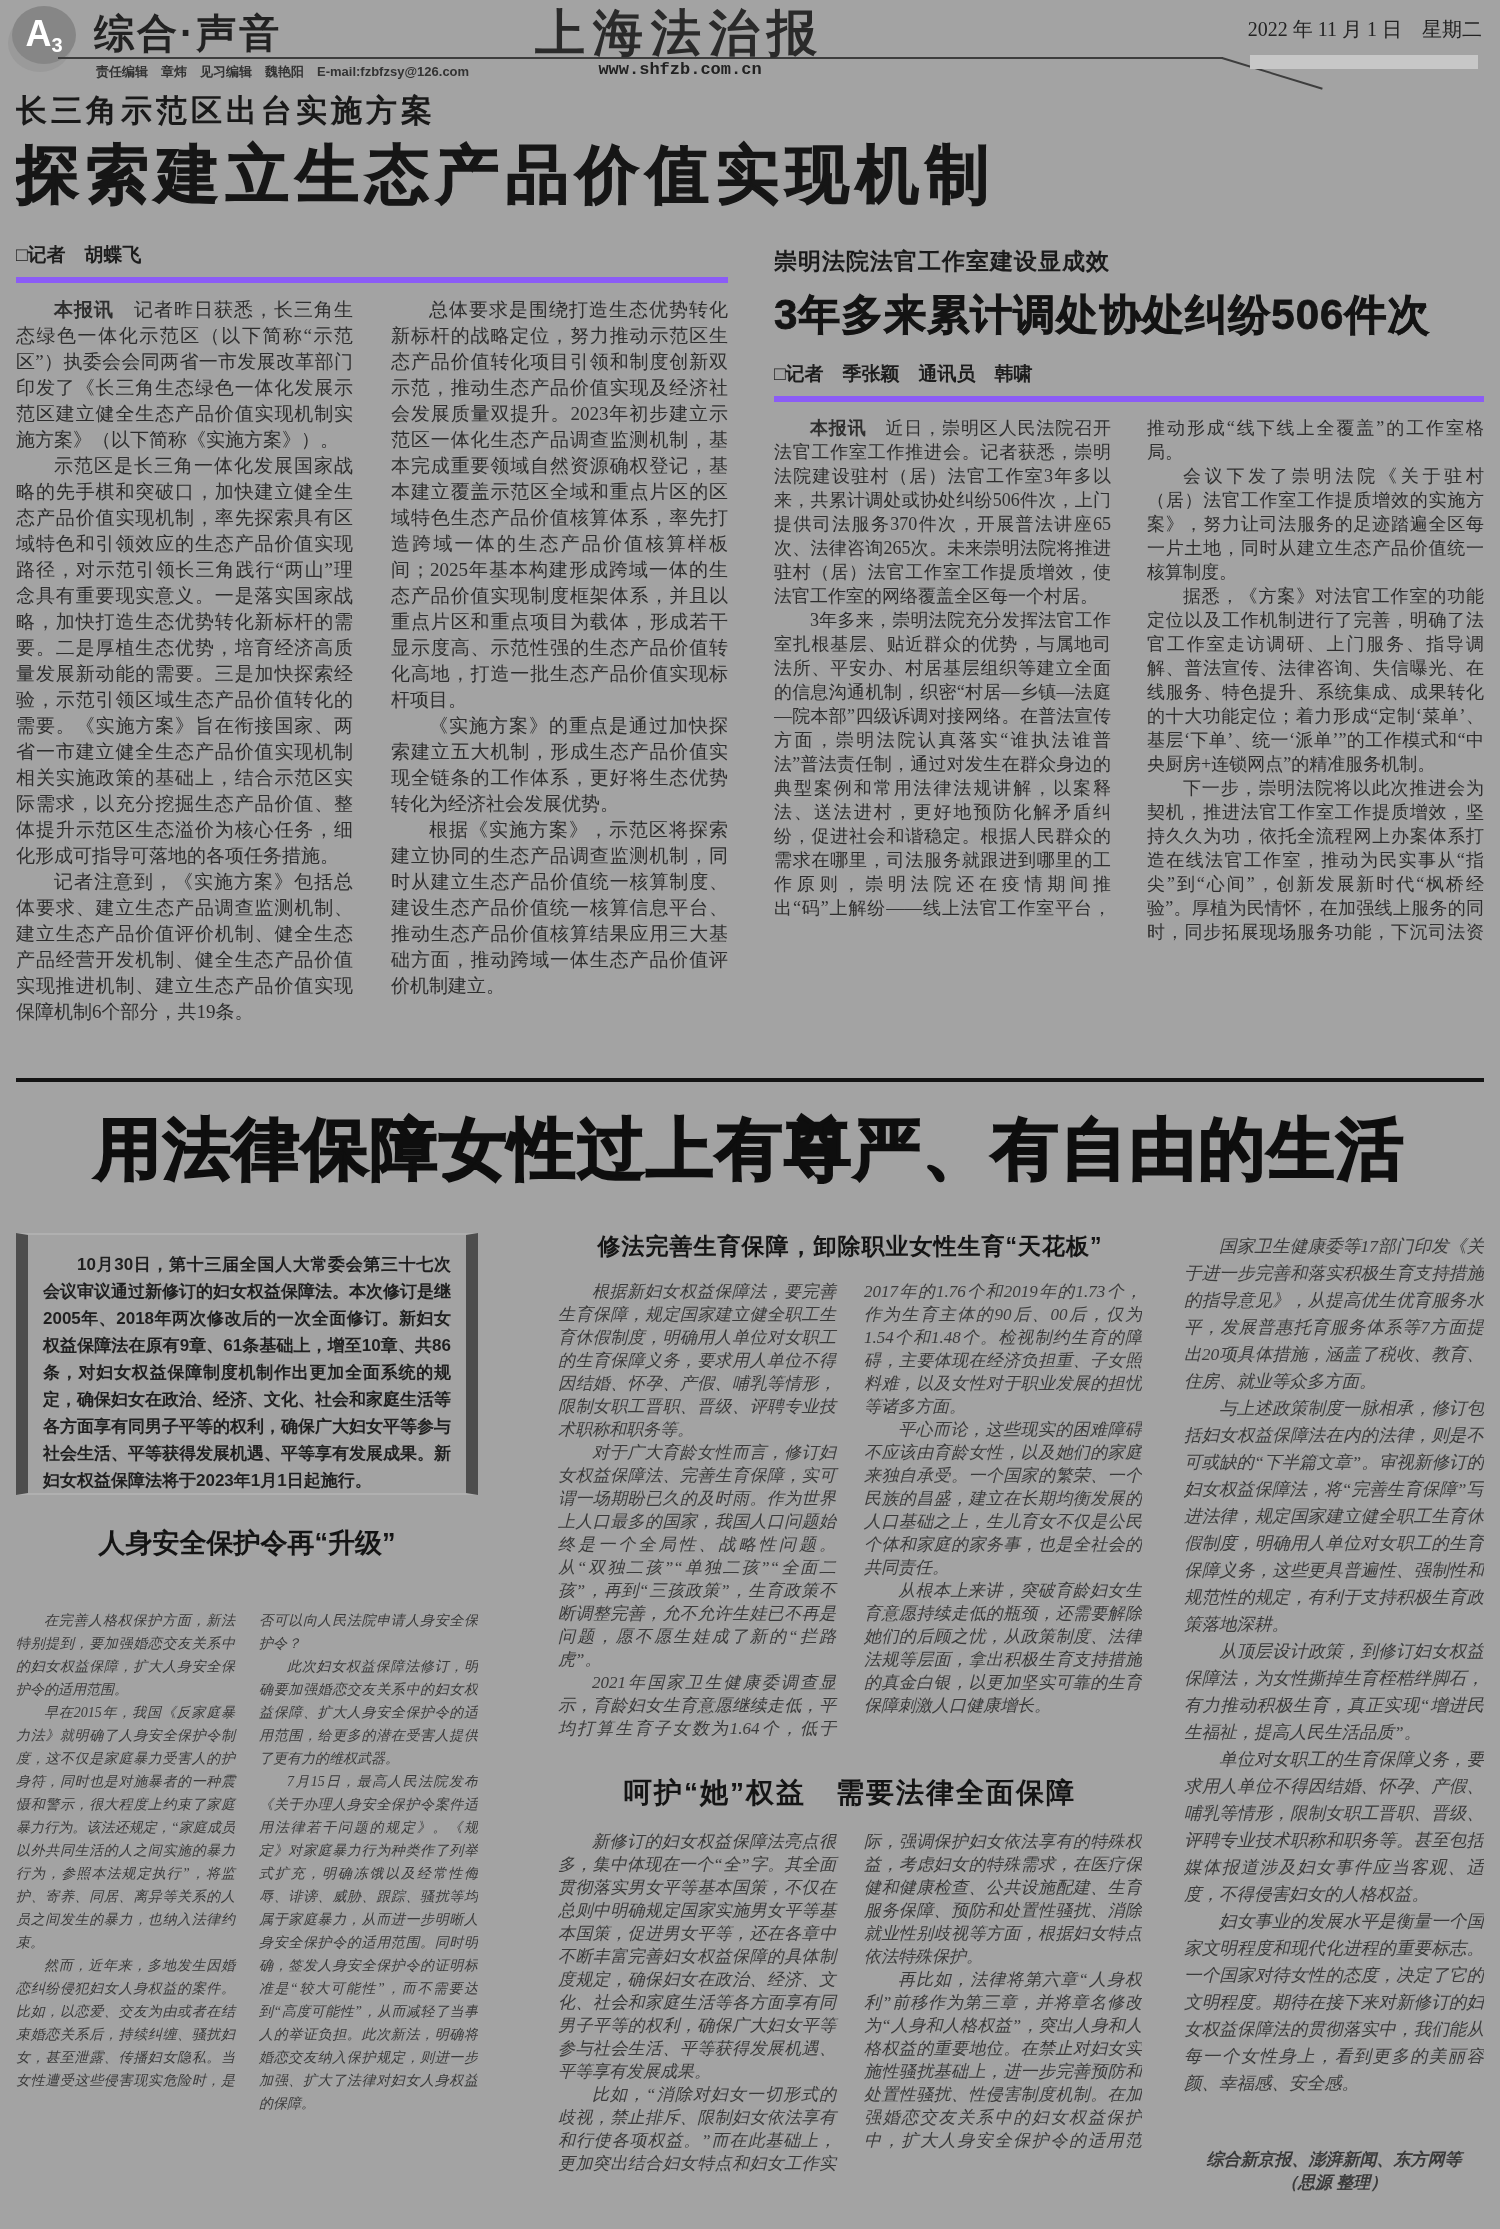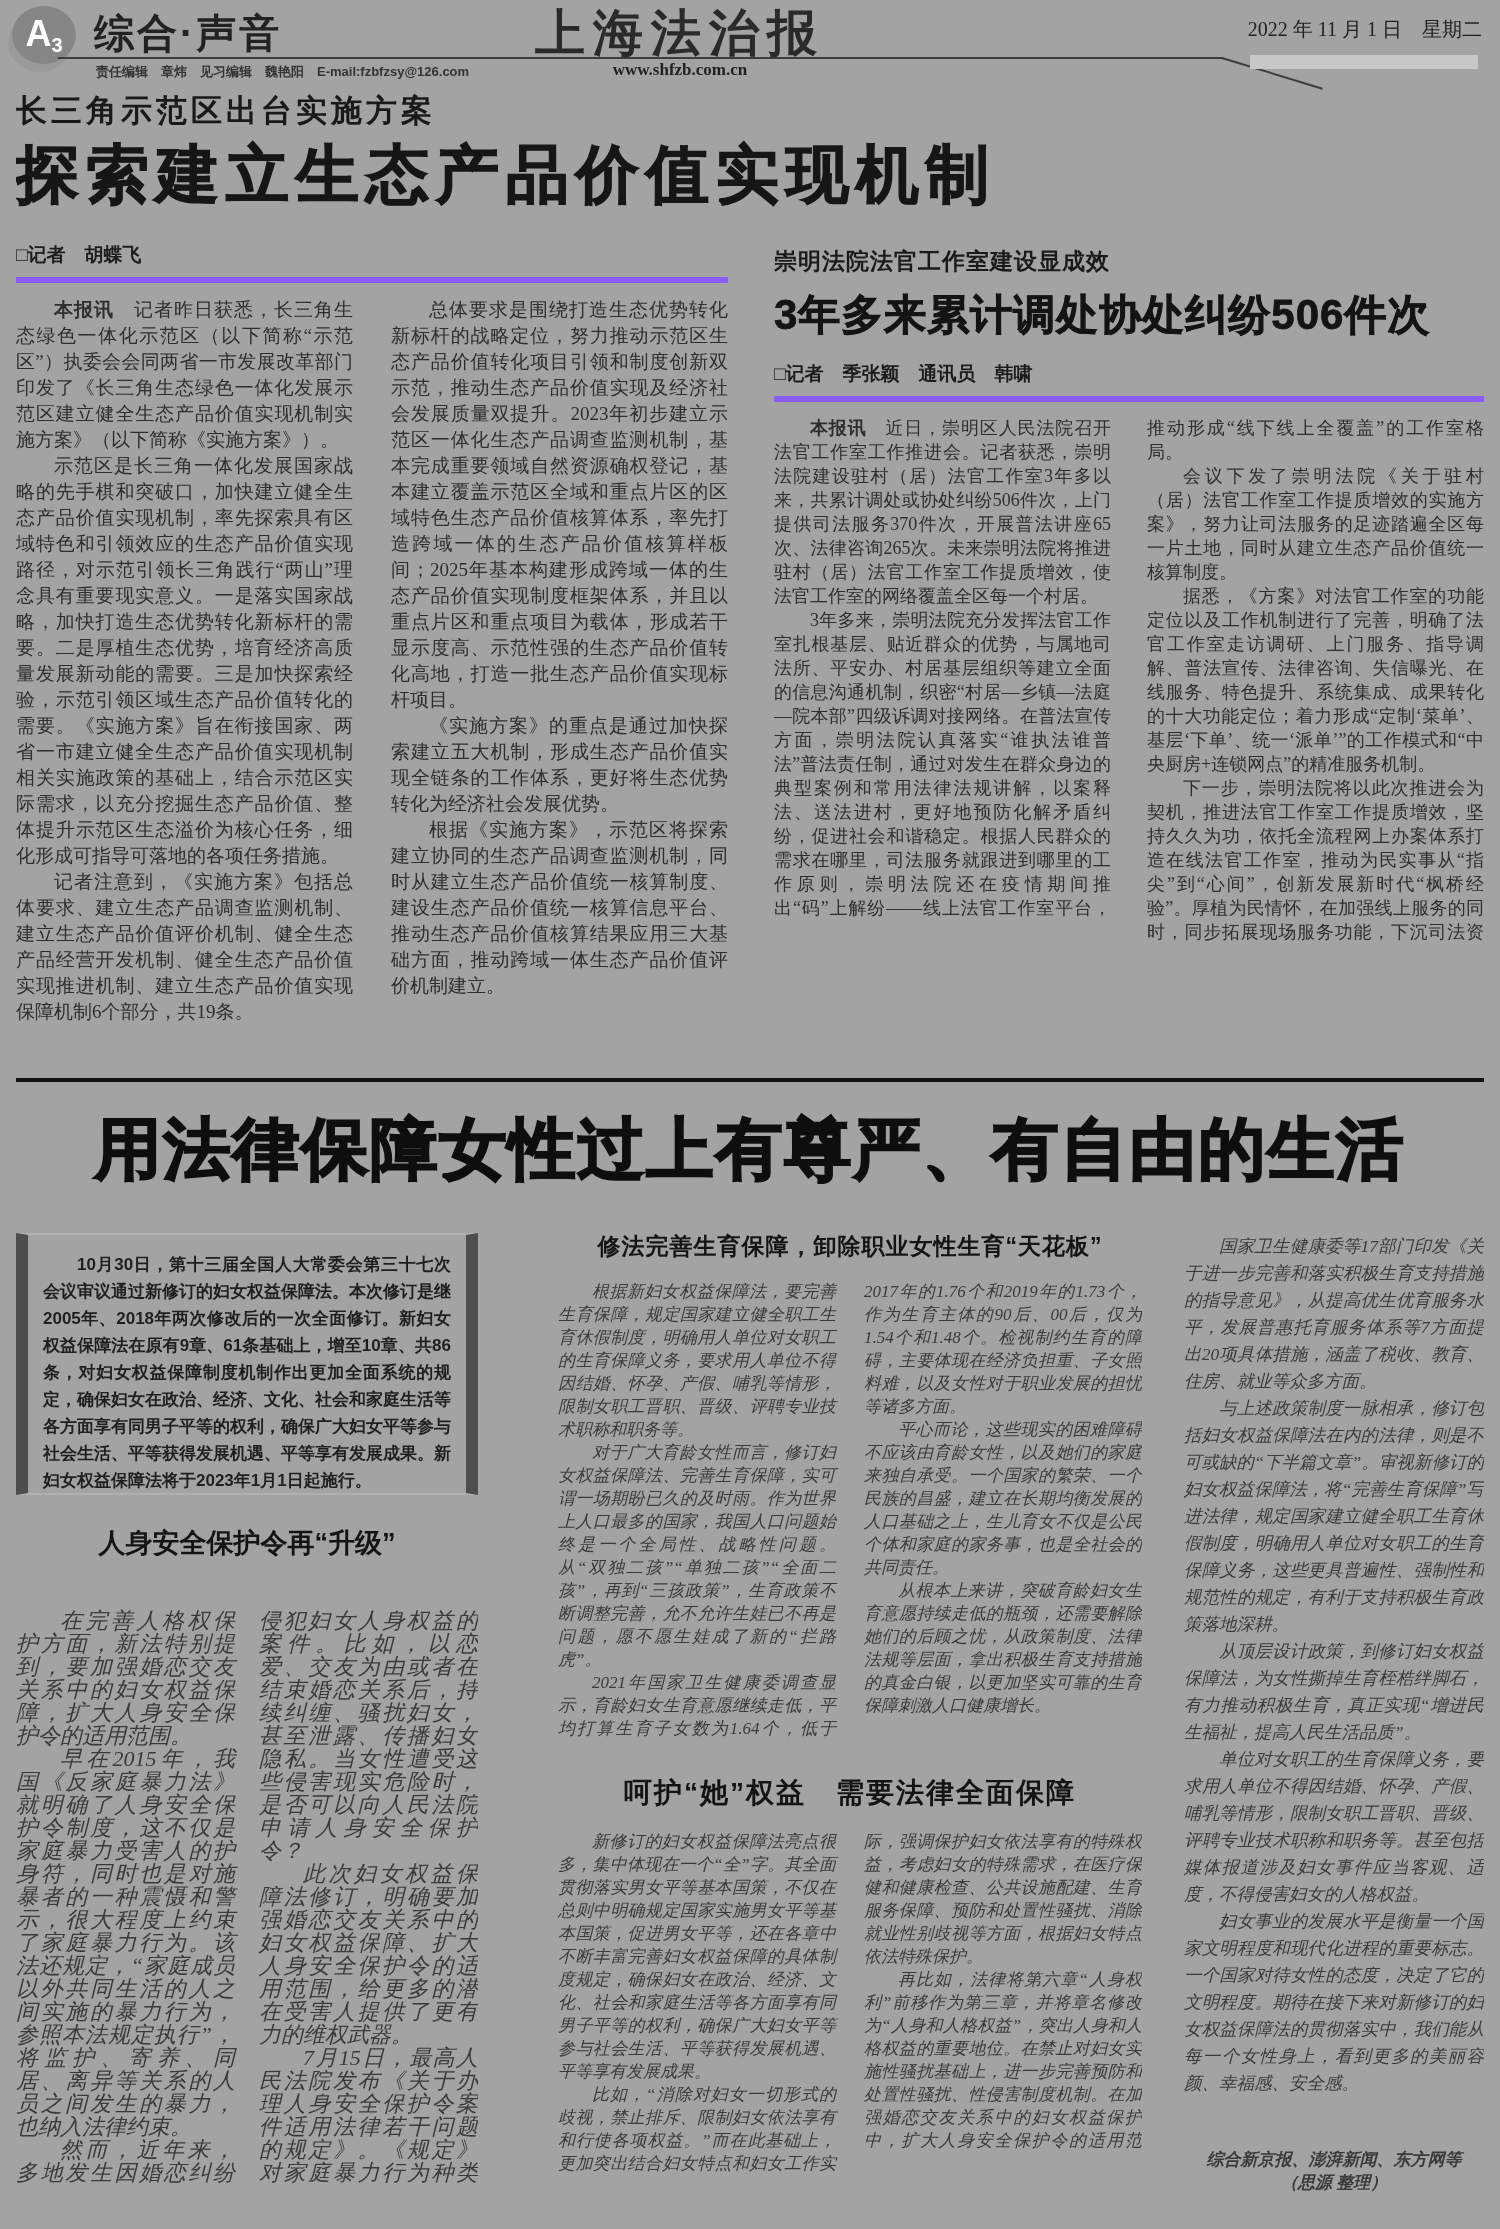--- a/index.html
+++ b/index.html
@@ -19,21 +19,21 @@
                    font-weight:900; font-size:40px; letter-spacing:3px; color:#222; }
   .hdr-rule { position:absolute; left:58px; top:57px; width:1165px; height:2px; background:#3d3d3d; }
   .hdr-diag { position:absolute; left:1222px; top:57px; width:105px; height:2px; background:#3d3d3d;
               transform:rotate(17deg); transform-origin:left center; }
   .editors { position:absolute; left:96px; top:63px; font-family:"Liberation Sans",sans-serif;
              font-size:13px; font-weight:700; color:#333; }
   .masthead { position:absolute; left:430px; top:0; width:500px; text-align:center;
               font-size:50px; font-weight:900; letter-spacing:8px; color:#2a2a2a;
               font-family:"Liberation Serif",serif; }
   .website { position:absolute; left:430px; top:60px; width:500px; text-align:center;
-             font-size:17px; font-weight:700; color:#222; }
+             font-size:17px; font-weight:700; color:#222;font-family:Liberation Mono, monospace; }
   .dateline { position:absolute; right:18px; top:16px; font-size:20px; color:#222; }
   .graybar { position:absolute; right:22px; top:55px; width:228px; height:14px; background:#c7c7c7; }
 
   
   .band-top { position:absolute; top:88px; left:16px; width:1468px; height:984px; overflow:hidden; }
   .a1-kicker { font-family:"Liberation Sans",sans-serif; font-weight:800; font-size:31px;
                letter-spacing:4px; color:#191919; margin:2px 0 10px; }
   .a1-headline { font-family:Liberation Serif, serif; font-weight:900; font-size:63px;
                  letter-spacing:7px; line-height:1.05; color:#161616;
                  -webkit-text-stroke:1.2px #161616; }
@@ -67,21 +67,21 @@
   .intro-box { margin-top:14px; height:262px; overflow:hidden;
                border-left:12px solid #4d4d4d; border-right:12px solid #4d4d4d;
                border-top:2px solid #b0b0b0; border-bottom:2px solid #b0b0b0;
                padding:16px 15px; font-family:"Liberation Sans",sans-serif;
                font-weight:700; font-size:17px; line-height:27px; color:#1f1f1f; }
   .intro-box p { text-indent:2em; text-align:justify; }
   .sub { text-align:center; font-family:"Liberation Sans",sans-serif; font-weight:800; color:#141414; }
   .left-sub { font-size:27px; margin:30px 0 20px; }
   .kai { font-family:"Liberation Serif","DejaVu Serif",serif; font-style:italic; color:#3a3a3a; }
   .left-cols { column-count:2; column-gap:24px; height:582px; overflow:hidden;
-               font-size:22px; line-height:23px;margin-top:48px; }
+               font-size:14px; line-height:23px;margin-top:48px; }
   .feat-mid { width:584px; margin-right:42px; flex:none; }
   .mid-sub1 { font-size:23px; margin:12px 0 18px; letter-spacing:1px; }
   .mid-top { column-count:2; column-gap:28px; height:470px; overflow:hidden;
              font-size:17px; line-height:23px; }
   .mid-sub2 { font-size:28px; margin:24px 0 18px; letter-spacing:2px; }
   .mid-bot { column-count:2; column-gap:28px; height:348px; overflow:hidden;
              font-size:17px; line-height:23px; }
   .feat-right { width:300px; flex:none; display:flex; flex-direction:column; margin-top:14px; }
   .right-col { flex:1; overflow:hidden; font-size:17.5px; line-height:27px; }
   .src { padding-top:6px; }

